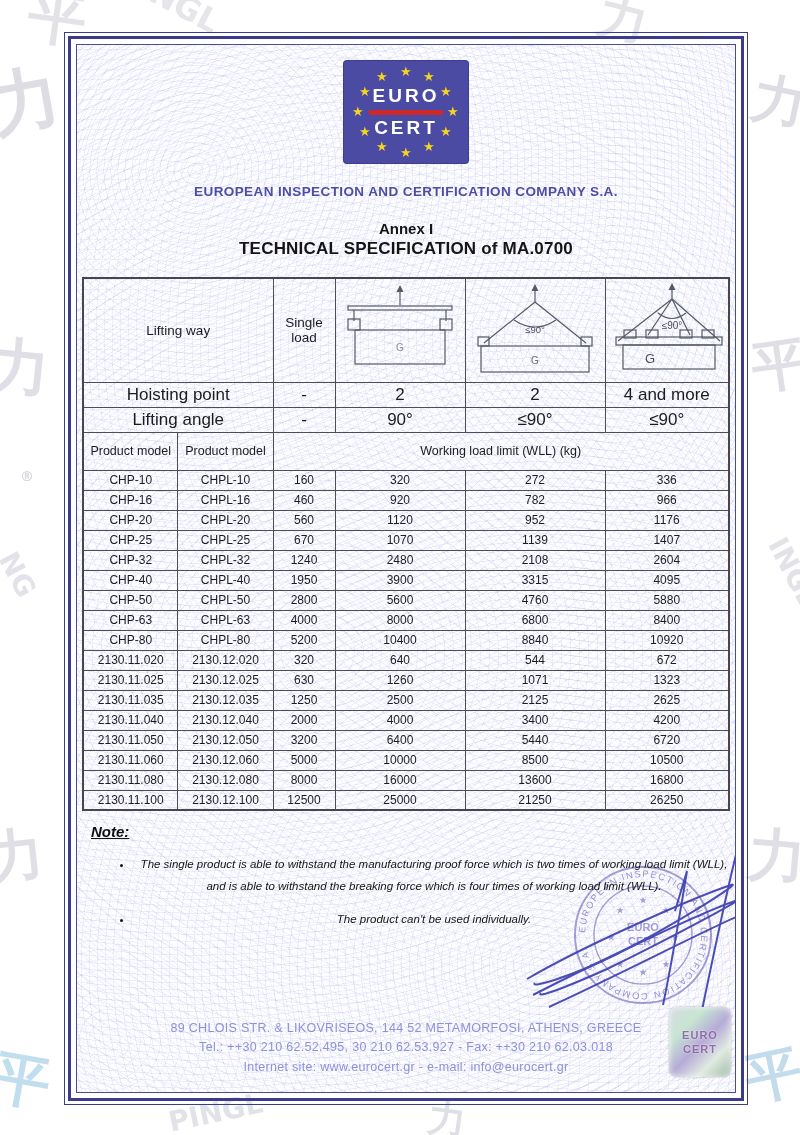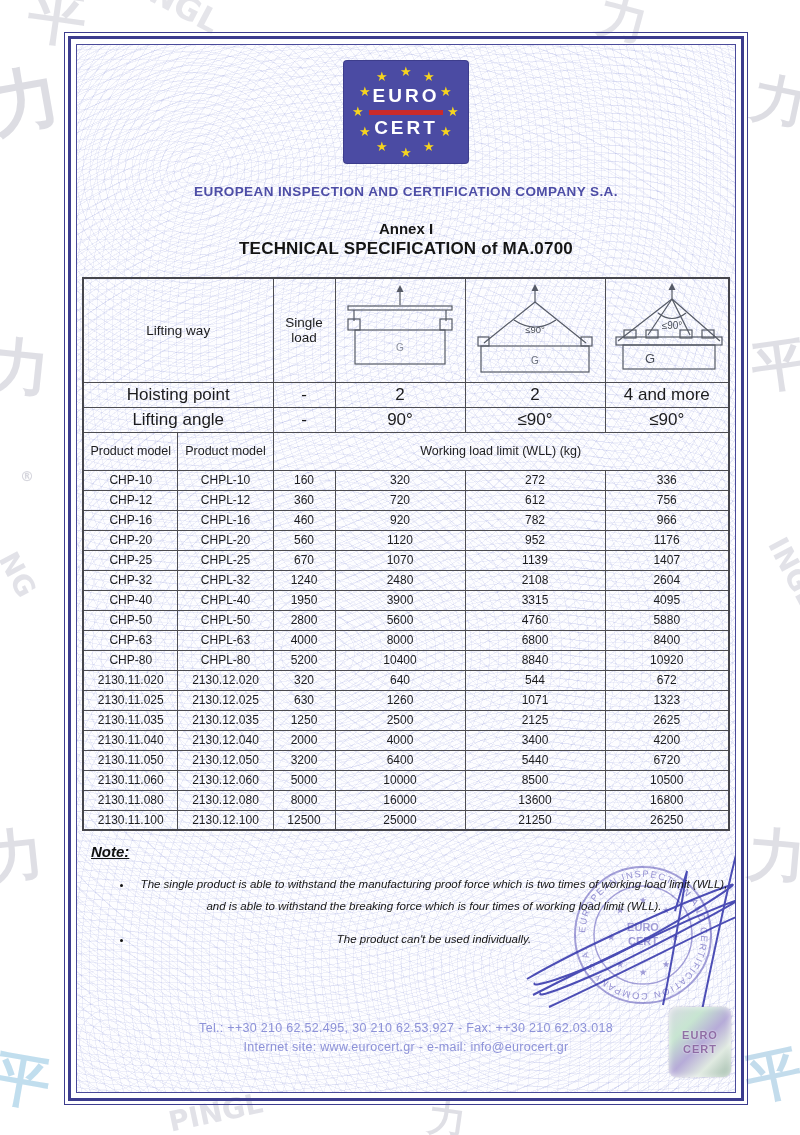--- a/index.html
+++ b/index.html
@@ -199,28 +199,20 @@
           <tbody class="databody">
               <tr>
                 <td>CHP-10</td>
                 <td>CHPL-10</td>
                 <td>160</td>
                 <td>320</td>
                 <td>272</td>
                 <td>336</td>
               </tr>
               <tr>
-                <td>CHP-12</td>
-                <td>CHPL-12</td>
-                <td>360</td>
-                <td>720</td>
-                <td>612</td>
-                <td>756</td>
-              </tr>
-              <tr>
                 <td>CHP-16</td>
                 <td>CHPL-16</td>
                 <td>460</td>
                 <td>920</td>
                 <td>782</td>
                 <td>966</td>
               </tr>
               <tr>
                 <td>CHP-20</td>
                 <td>CHPL-20</td>
@@ -381,20 +373,21 @@
             <path d="M186 178 C 196 130, 212 52, 222 14"></path>
           </g>
         </svg>
 
         <div class="sticker">
           <div>EURO</div>
           <div>CERT</div>
         </div>
 
         <div class="footer">
+          <div>89 CHLOIS STR. &amp; LIKOVRISEOS, 144 52 METAMORFOSI, ATHENS, GREECE</div>
           <div>Tel.: ++30 210 62.52.495, 30 210 62.53.927 - Fax: ++30 210 62.03.018</div>
           <div>Internet site: www.eurocert.gr - e-mail: info@eurocert.gr</div>
         </div>
 
       </div>
     </div>
   </div>
 </div>
 
 </body></html>

